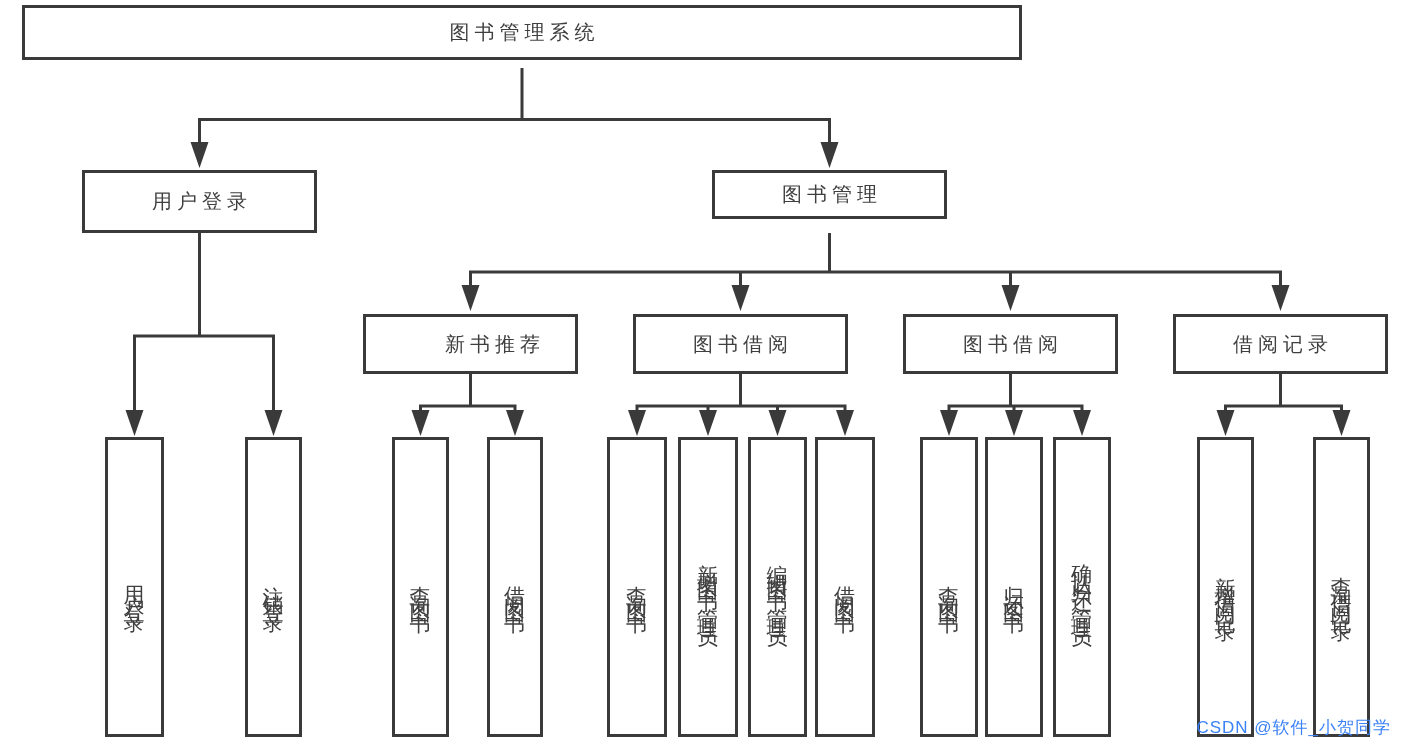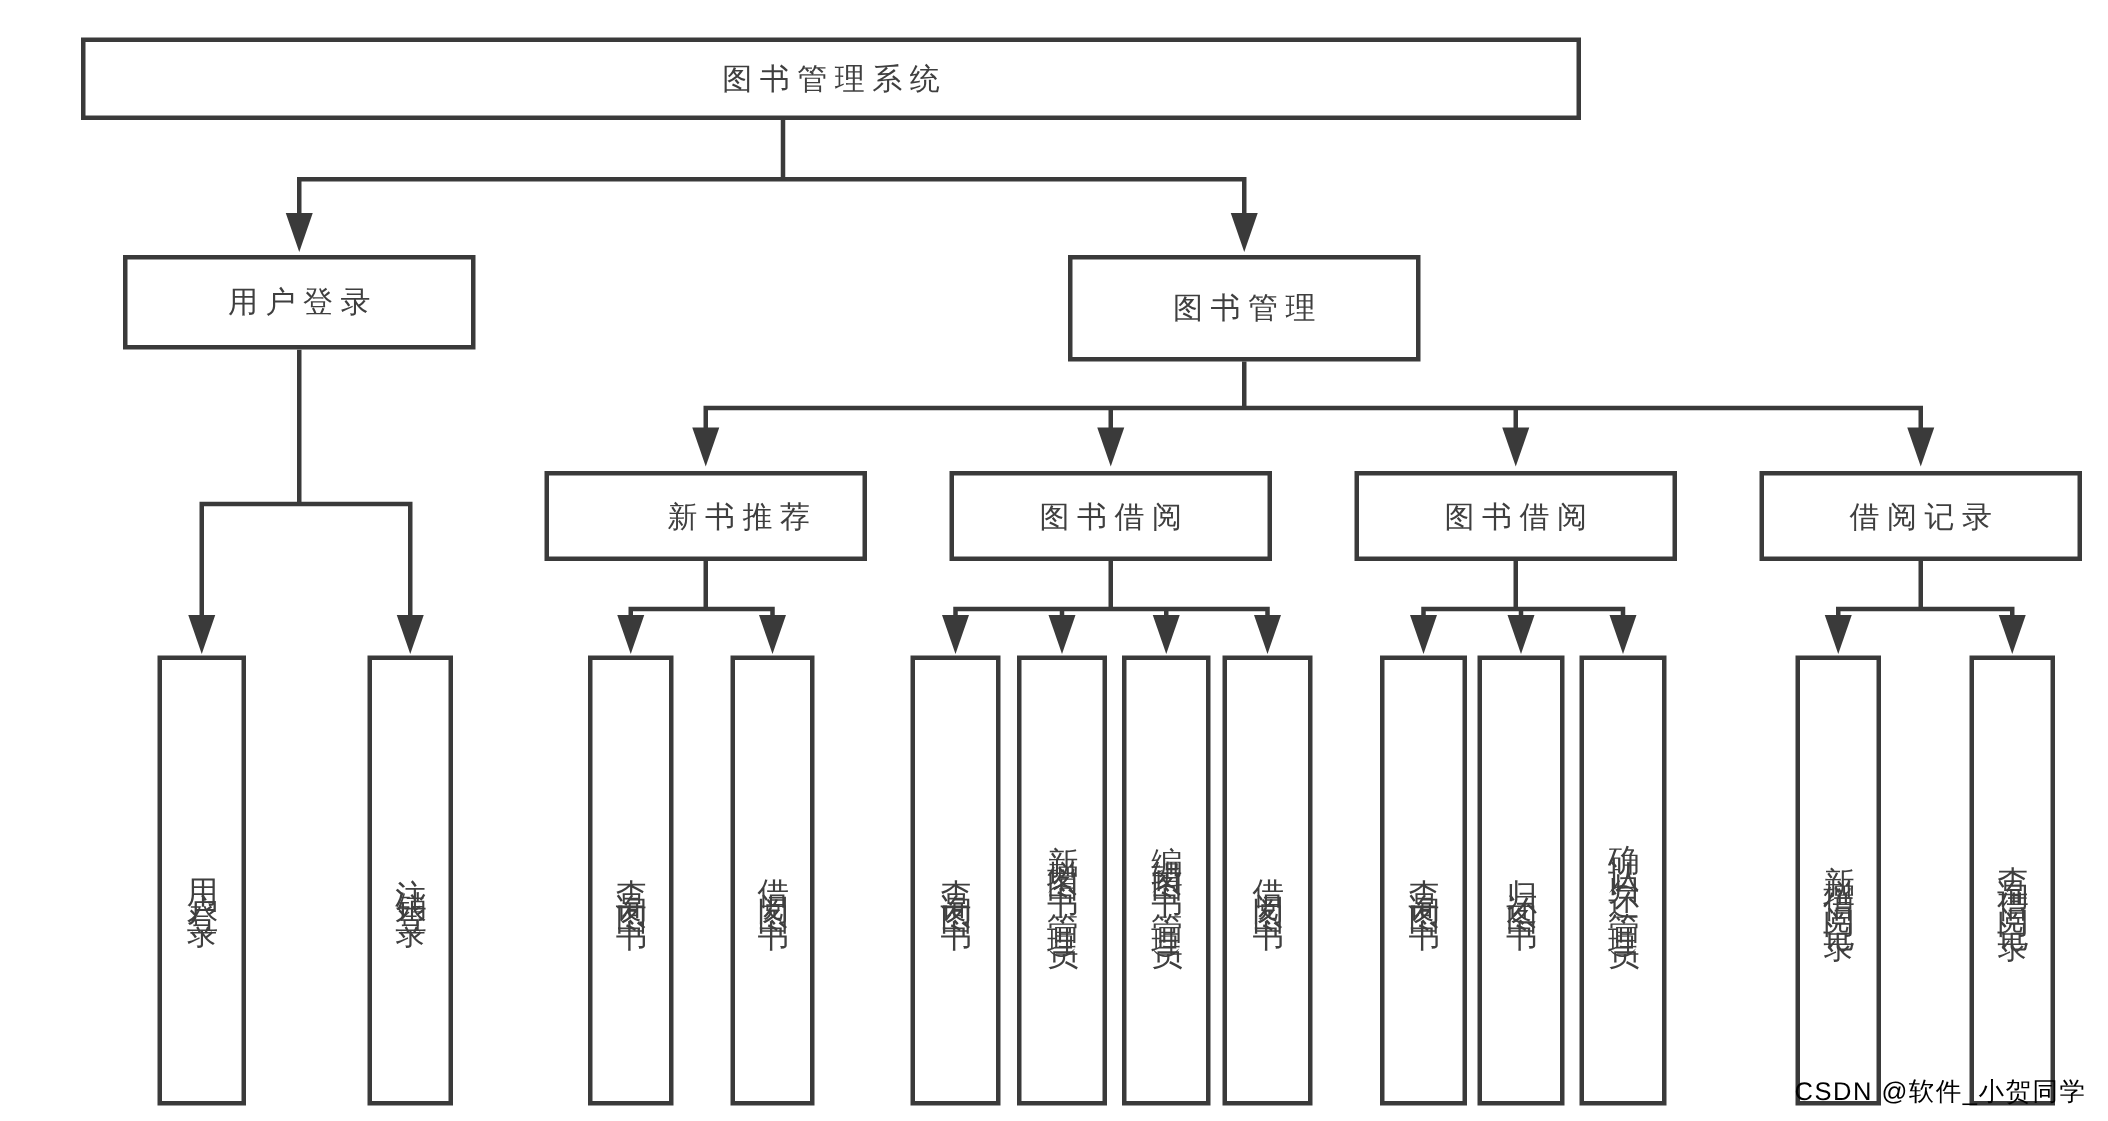--- a/index.html
+++ b/index.html
@@ -44,21 +44,21 @@
     letter-spacing: 9px;
     line-height: 1;
     color: #3f3f3f;
   }
   .watermark {
     position: absolute;
     right: 14px;
     bottom: 8px;
     font-size: 17px;
     letter-spacing: 1px;
-    color: #000000;
+    color: #3b82f6;
     white-space: nowrap;
   }
 </style>
 </head>
 <body>
 
 <div id="stage">
 
   <svg id="connectors" viewBox="0 0 1405 747" xmlns="http://www.w3.org/2000/svg">
     <g stroke="#3a3a3a" stroke-width="3" fill="none">
@@ -96,24 +96,24 @@
       <polygon points="768.5,410 786.5,410 777.5,436"></polygon>
       <polygon points="836,410 854,410 845,436"></polygon>
       <polygon points="940,410 958,410 949,436"></polygon>
       <polygon points="1005,410 1023,410 1014,436"></polygon>
       <polygon points="1073,410 1091,410 1082,436"></polygon>
       <polygon points="1216.5,410 1234.5,410 1225.5,436"></polygon>
       <polygon points="1332.5,410 1350.5,410 1341.5,436"></polygon>
     </g>
   </svg>
 
-  <div class="node hbox" style="left:22px; top:25px; width:1000px; height:55px;margin-left:32px;">图书管理系统</div>
+  <div class="node hbox" style="left:22px; top:5px; width:1000px; height:55px;">图书管理系统</div>
 
   <div class="node hbox" style="left:82px; top:170px; width:235px; height:63px;">用户登录</div>
-  <div class="node hbox" style="left:712px; top:170px; width:235px; height:71px;">图书管理</div>
+  <div class="node hbox" style="left:712px; top:170px; width:235px; height:49px;">图书管理</div>
 
   <div class="node hbox" style="left:363px; top:314px; width:215px; height:60px;padding-left:44px;">新书推荐</div>
   <div class="node hbox" style="left:633px; top:314px; width:215px; height:60px;">图书借阅</div>
   <div class="node hbox" style="left:903px; top:314px; width:215px; height:60px;">图书借阅</div>
   <div class="node hbox" style="left:1173px; top:314px; width:215px; height:60px;">借阅记录</div>
 
   <div class="node vbox" style="left:105px; top:437px; width:59px; height:300px;">
     <span class="vlabel">用户登录</span>
   </div>
   <div class="node vbox" style="left:245px; top:437px; width:57px; height:300px;">

